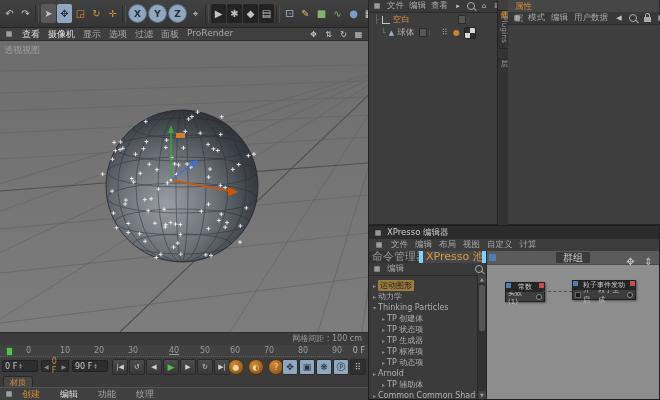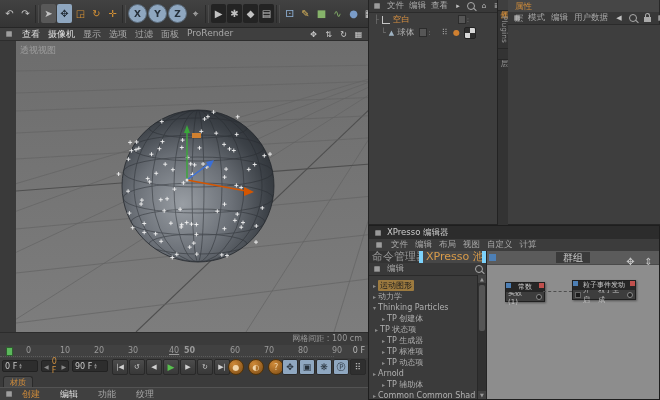--- a/index.html
+++ b/index.html
@@ -23,21 +23,21 @@
   .lock::before{content:"";position:absolute;top:-4px;left:1px;width:3px;height:3px;border:1px solid #aaa;border-bottom:none;border-radius:3px 3px 0 0;}
   .checker{width:9px;height:9px;background:conic-gradient(#d8d8d8 25%,#2e2e2e 0 50%,#d8d8d8 0 75%,#2e2e2e 0);border:1px solid #222;}
   
   #toolbar{position:absolute;left:0;top:0;width:368px;height:28px;display:flex;align-items:center;gap:1px;
            padding:0 2px;background:linear-gradient(#424242,#343434);border-bottom:1px solid #262626;box-sizing:border-box;}
   
   #vp-menubar{position:absolute;left:0;top:28px;width:368px;height:13px;background:#3f3f3f;border-bottom:1px solid #2d2d2d;
               display:flex;gap:8px;align-items:center;padding:0 4px;font-size:9px;box-sizing:border-box;}
   #vp-nav{margin-left:auto;display:flex;gap:4px;}
   #vp-nav .ic{width:11px;height:11px;font-size:8px;color:#cfcfcf;}
-  #viewport{position:absolute;left:16px;top:41px;width:388px;height:291px;background:linear-gradient(#6d6d6d,#7d7d7d);}
+  #viewport{position:absolute;left:0;top:41px;width:388px;height:291px;background:linear-gradient(#6d6d6d,#7d7d7d);}
   #vp-label{position:absolute;left:4px;top:3px;font-size:9px;color:#9d9d9d;}
   #grid-strip{position:absolute;left:0;top:332px;width:368px;height:13px;background:#3b3b3b;border-top:1px solid #2c2c2c;
               font-size:8px;color:#9a9a9a;text-align:right;line-height:12px;padding-right:6px;box-sizing:border-box;}
   
   #ruler{position:absolute;left:0;top:345px;width:368px;height:13px;background:#414141;border-bottom:1px solid #282828;}
   #ruler::after{content:"";position:absolute;left:0;right:34px;bottom:1px;border-bottom:1px dotted #5c5c5c;}
   .tick{position:absolute;top:1px;font-size:8px;color:#9a9a9a;}
   #playhead{position:absolute;left:6px;top:2px;width:7px;height:9px;background:#5cb85c;border:1px solid #2e5e2e;box-sizing:border-box;}
   #ruler-end{position:absolute;right:3px;top:1px;font-size:8px;color:#b8b8b8;}
   
@@ -334,21 +334,21 @@
   <div id="grid-strip">网格间距 : 100 cm</div>
 
   <div id="ruler">
     <div id="playhead"></div>
     <div id="ruler-end">0 F</div>
   <span class="tick" style="left: 26px;">0</span>
       <span class="tick" style="left: 60px;">10</span>
       <span class="tick" style="left: 94px;">20</span>
       <span class="tick" style="left: 128px;">30</span>
       <span class="tick" style="left: 169px; text-decoration: underline;">40</span>
-      <span class="tick" style="left: 184px; font-weight: bold;">50</span>
+      <span class="tick" style="left: 200px;">50</span>
       <span class="tick" style="left: 230px;">60</span>
       <span class="tick" style="left: 264px;">70</span>
       <span class="tick" style="left: 298px;">80</span>
       <span class="tick" style="left: 332px;">90</span>
     </div>
 
   <div id="transport">
     <div class="fld" style="left:2px;width:36px">
       <span>0 F</span>
         <span class="spin"></span>
@@ -510,21 +510,21 @@
             <span class="lbl">动力学</span>
           </div>
           <div class="trow" style="padding-left: 4px;">
             <span class="caret">▾</span>
             <span class="lbl">Thinking Particles</span>
           </div>
           <div class="trow" style="padding-left: 13px;">
             <span class="caret">▸</span>
             <span class="lbl">TP 创建体</span>
           </div>
-          <div class="trow" style="padding-left: 6px;">
+          <div class="trow" style="padding-left: 13px;">
             <span class="caret">▸</span>
             <span class="lbl">TP 状态项</span>
           </div>
           <div class="trow" style="padding-left: 13px;">
             <span class="caret">▸</span>
             <span class="lbl">TP 生成器</span>
           </div>
           <div class="trow" style="padding-left: 13px;">
             <span class="caret">▸</span>
             <span class="lbl">TP 标准项</span>

